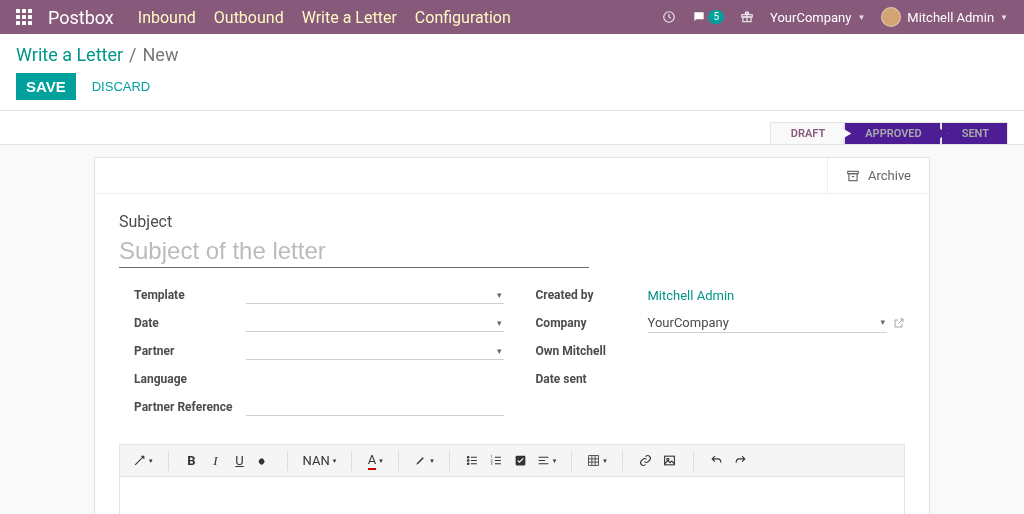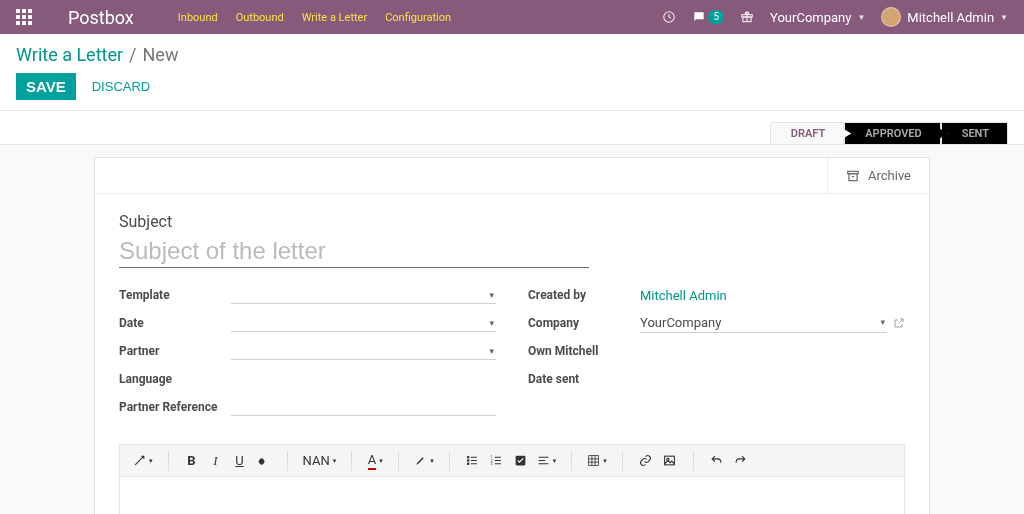--- a/index.html
+++ b/index.html
@@ -1,25 +1,25 @@
 <!DOCTYPE html>
 <html><head>
 <meta charset="utf-8">
 <style>
 * { margin: 0; padding: 0; box-sizing: border-box; }
 body { font-family: -apple-system, BlinkMacSystemFont, "Segoe UI", Roboto, sans-serif; font-size: 13px; color: #4c4c4c; background: #f9f9f9; }
 
 
 .navbar { background: #875a7b; height: 34px; display: flex; align-items: center; padding: 0 16px; color: #fff; }
-.navbar-left { display: flex; align-items: center; gap: 36px; }
+.navbar-left { display: flex; align-items: center; gap: 16px; }
 .apps-icon { width: 16px; height: 16px; display: grid; grid-template-columns: repeat(3, 4px); grid-template-rows: repeat(3, 4px); gap: 2px; cursor: pointer; }
 .apps-icon span { background: #fff; border-radius: 0.5px; }
 .brand { font-size: 18px; font-weight: 400; cursor: pointer; }
 .nav-links { display: flex; gap: 18px; margin-left: 8px; }
-.nav-links a { color: #fde047; font-size: 11px; text-decoration: none; cursor: pointer; }
+.nav-links a { color: #fef9c3; font-size: 16px; text-decoration: none; cursor: pointer; }
 .navbar-right { margin-left: auto; display: flex; align-items: center; gap: 16px; }
 .navbar-right .icon { cursor: pointer; opacity: 0.85; display:flex; align-items:center; }
 .msg-wrap { position: relative; display: flex; align-items: center; }
 .badge { background: #00a09d; color: #fff; font-size: 10px; border-radius: 8px; padding: 0 5px; margin-left: 2px; line-height:14px; }
 .company-dd, .user-dd { display: flex; align-items: center; gap: 6px; cursor: pointer; font-size: 13px; }
 .avatar { width: 20px; height: 20px; border-radius: 50%; background: #d4a574; border: 1px solid rgba(255,255,255,.4); display:inline-block; }
 .caret-dn { font-size: 8px; opacity: .8; }
 
 
 .control-bar { background: #fff; border-bottom: 1px solid #e5e5e5; }
@@ -27,38 +27,38 @@
 .breadcrumb-row .crumb-link { color: #009688; cursor: pointer; }
 .breadcrumb-row .sep { color: #777; }
 .breadcrumb-row .crumb-current { color: #777; }
 .actions-row { padding: 4px 16px 10px; display: flex; align-items: center; gap: 16px; }
 .btn-save { background: #00a09d; color: #fff; border: none; padding: 5px 10px; font-weight: 600; font-size: 15px; cursor: pointer; }
 .btn-discard { color: #00a09d; font-size: 13px; background:none; border:none; cursor: pointer; }
 
 
 .statusbar-row { display:flex; justify-content:flex-end; border-bottom:1px solid #e5e5e5; background:#fff; padding: 4px 16px 0; height:34px; align-items:flex-end;}
 .status-steps { display:flex; }
-.status-step { position:relative; padding: 4px 18px 4px 20px; font-size: 11px; font-weight:600; color:#aaa; background:#000000; border:1px solid #e5e5e5; border-bottom:none; cursor:default; }
+.status-step { position:relative; padding: 4px 18px 4px 20px; font-size: 11px; font-weight:600; color:#aaa; background:#4c1d95; border:1px solid #e5e5e5; border-bottom:none; cursor:default; }
 .status-step.active { color:#875a7b; background:#f9f9f9; }
 .status-step::after { content:""; position:absolute; right:-8px; top:0; bottom:0; width:16px; background:inherit; clip-path: polygon(0 0, 100% 50%, 0 100%); border-right:1px solid #e5e5e5; z-index:1;}
 .status-step:last-child::after{display:none;}
 
 
 .sheet-wrap { display:flex; justify-content:center; padding: 12px 16px 40px; }
 .sheet { background:#fff; border:1px solid #e2e2e2; width: 836px; }
 .button-box { display:flex; justify-content:flex-end; border-bottom:1px solid #eee; }
 .stat-btn { display:flex; align-items:center; gap:8px; padding:10px 18px; border-left:1px solid #eee; cursor:pointer; color:#666; font-size:13px;}
 .stat-btn .arch-ic { width:14px;height:14px; display:inline-block;}
 
 .form-body { padding: 18px 24px 24px; }
 .section-label { font-size:16px; font-weight:400; color:#4c4c4c; margin-bottom:4px; }
 .subject-input { width:470px; border:none; border-bottom:1px solid #6d6d6d; font-size:24px; color:#333; padding:2px 0; outline:none; margin-bottom: 16px; }
 .subject-input::placeholder{color:#bbb; font-style: normal;}
 
-.cols { display:flex; gap:32px; }
+.cols { display:flex; gap:32px;margin-left:15px; }
 .col { flex:1; }
 .frow { display:flex; align-items:center; margin-bottom:6px; min-height:22px;}
 .flabel { width:112px; font-size:12px; font-weight:700; color:#4c4c4c; }
 .fval { flex:1; font-size:13px; color:#4c4c4c; position:relative; }
 .underlined { border-bottom:1px solid #d0d0d0; min-height:18px; padding:2px 14px 2px 0;}
 .dd-caret { position:absolute; right:2px; top:4px; font-size:9px; color:#666; pointer-events:none;}
 .link { color:#009688; cursor:pointer; }
 .ext-ic { margin-left:6px; cursor:pointer; opacity:.6; }
 
 

